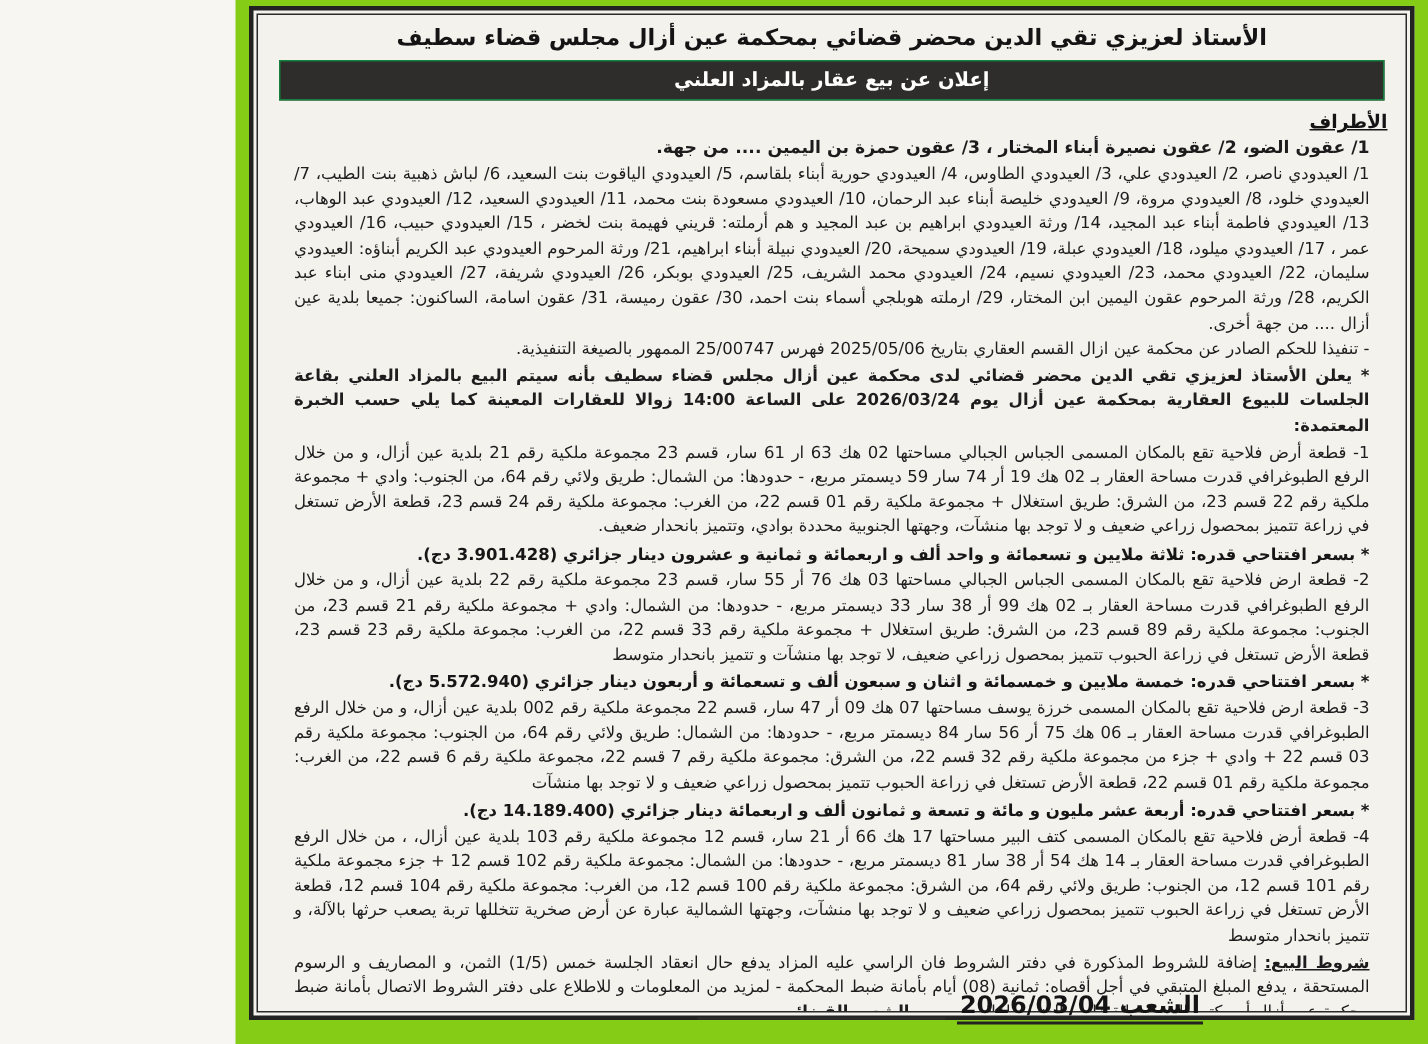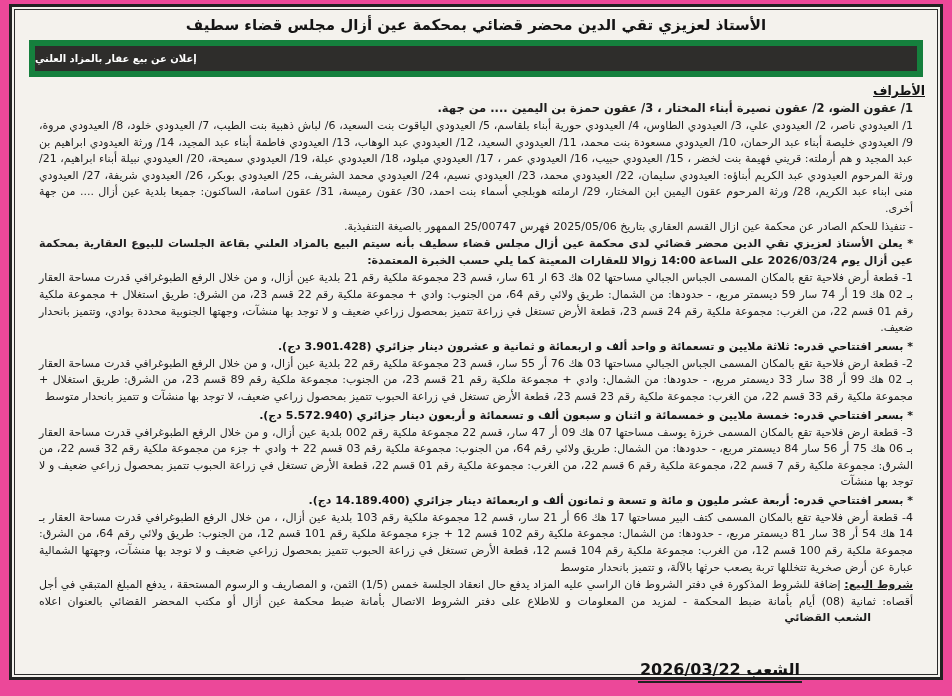--- a/index.html
+++ b/index.html
@@ -3,44 +3,44 @@
 <meta charset="utf-8">
 <style>
   html, body { margin:0; padding:0; overflow:hidden; }
   body {
     width:952px; height:696px;
     background:#f7f6f2;
     font-family:"DejaVu Sans", sans-serif;
     color:#1c1c1c;
   }
   .page {
-    position:relative; width:952px; height:696px;
-    background:#ec4899; direction:rtl; overflow:hidden;
+    position:relative; width:795px; height:696px;
+    background:#84cc16; direction:rtl; overflow:hidden;
   }
   .frame-outer {
     position:absolute; top:4px; right:9px; left:9px; bottom:16px;
     border:3px solid #222;
     background:#f4f2ed;
   }
   .frame-inner {
     position:absolute; top:2px; right:2px; left:2px; bottom:2px;
     border:1px solid #2a2a2a;
     padding:5px 12px 4px 12px;
     overflow:hidden;
   }
   .hdr {
     text-align:center; font-weight:bold;
     font-size:15px; line-height:21px; color:#141414;
   }
   .banner {
     margin:4px 2px 5px 2px;
     background:#2e2d2b; color:#ffffff;
-    border:6px solid #15803d;
-    text-align:left; font-weight:bold;
-    font-size:10px; height:25px; line-height:25px;
+    border:1px solid #15803d;
+    text-align:center; font-weight:bold;
+    font-size:13px; height:25px; line-height:25px;
     letter-spacing:1px;
   }
   .section-label {
     font-weight:bold; font-size:12.5px; line-height:17px;
     text-decoration:underline; color:#141414;
   }
   p { margin:1px 12px; }
   .body-par {
     font-size:11px; line-height:16.6px;
     text-align:justify; color:#1d1d1d;
@@ -113,16 +113,16 @@
       <p class="terms-par">
         <span class="terms-label">شروط البيع:</span>
         <span>إضافة للشروط المذكورة في دفتر الشروط فان الراسي عليه المزاد يدفع حال انعقاد الجلسة خمس (1/5) الثمن، و المصاريف و الرسوم المستحقة ، يدفع المبلغ المتبقي في أجل أقصاه: ثمانية (08) أيام بأمانة ضبط المحكمة - لمزيد من المعلومات و للاطلاع على دفتر الشروط الاتصال بأمانة ضبط محكمة عين أزال أو مكتب المحضر القضائي بالعنوان اعلاه</span>
         <span class="signature">الشعب القضائي</span>
       </p>
 
     </div>
   </div>
 
   <div class="stamp">
-    <span class="stamp-text">الشعب 2026/03/22</span>
+    <span class="stamp-text">الشعب 2026/03/04</span>
     <span class="stamp-rule"></span>
   </div>
 </div>
 
 </body></html>

